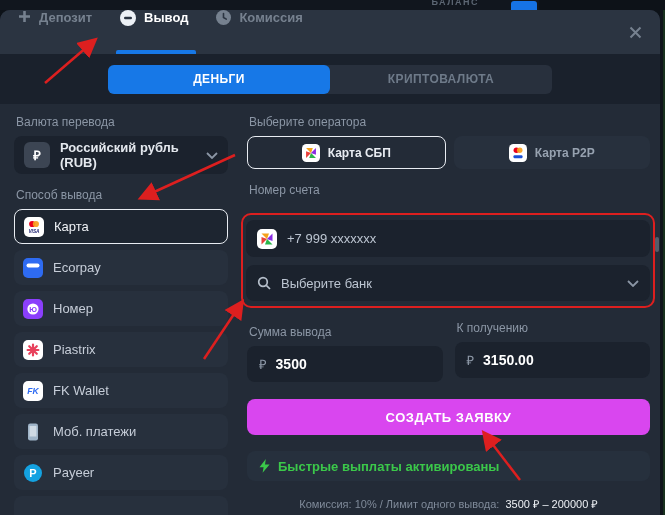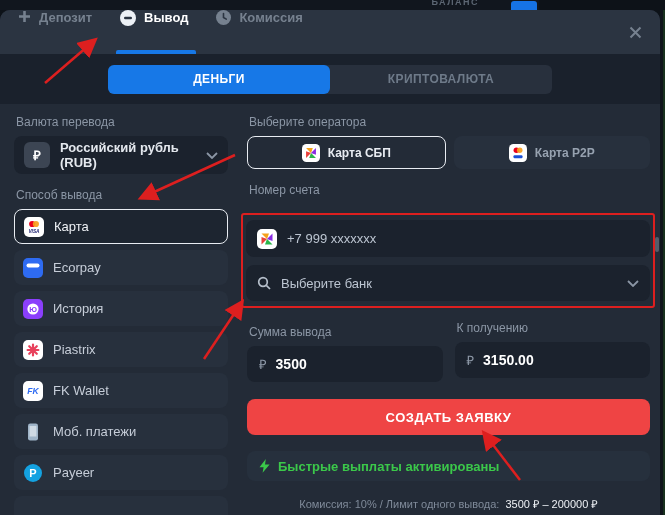--- a/index.html
+++ b/index.html
@@ -50,39 +50,39 @@
   .method-item.selected { background:#1d2530; border:1.5px solid #e8ecf2; color:#eef1f5; }
   .method-item.partial { height:35px; margin-bottom:0; }
   .icon20 { width:20px; height:20px; flex:none; display:block; }
 
   .op-row { display:flex; gap:8px; }
   .op-btn { flex:1; height:33px; border-radius:8px; background:#27303d; display:flex; align-items:center;
             justify-content:center; gap:8px; color:#97a2b0; font-size:12px; font-weight:bold; cursor:pointer; }
   .op-btn.selected { background:transparent; border:1.5px solid #e8ecf2; color:#e8ecf2; }
   .icon18 { width:18px; height:18px; flex:none; display:block; }
 
-  .red-box { border:2px solid #dd1f1f; border-radius:3px; padding:5px 3px; margin:16px -5px 0 -6px; }
+  .red-box { border:2px solid #dd1f1f; border-radius:10px; padding:5px 3px; margin:16px -5px 0 -6px; }
   .input-row { height:37px; background:#1b222d; border-radius:8px; display:flex; align-items:center;
                padding:0 11px; gap:10px; }
   .input-row.phone { margin-bottom:8px; }
   .input-row.bank { height:36px; cursor:pointer; }
   input.ghost { background:transparent; border:none; outline:none; color:#bcc5d1; font-size:13px; flex:1;
                 font-family:inherit; }
   input.ghost::placeholder { color:#bcc5d1; opacity:1; }
   .bank-text { color:#bcc5d1; font-size:13px; flex:1; }
 
   .amt-grid { display:flex; gap:12px; }
   .amt-col { flex:1; }
   .amt-input { height:36px; background:#1b222d; border-radius:8px; display:flex; align-items:center;
                padding:0 12px; gap:9px; }
   .rub-sign { color:#8e99a8; font-size:13px; }
   input.amt-value { background:transparent; border:none; outline:none; color:#ffffff; font-size:14px;
                     font-weight:bold; flex:1; width:50px; font-family:inherit; }
 
-  .submit-btn { margin-top:17px; height:36px; width:100%; background:#ef4444; border:none; border-radius:8px;
+  .submit-btn { margin-top:17px; height:36px; width:100%; background:#d946ef; border:none; border-radius:8px;
                 color:#fff; font-weight:bold; font-size:13px; letter-spacing:.5px; cursor:pointer;
                 font-family:inherit; }
 
   .fast-banner { margin-top:16px; height:30px; background:#26303d; border-radius:8px; display:flex;
                  align-items:center; padding:0 12px; gap:8px; }
   .fast-text { color:#3bc84a; font-size:13px; font-weight:bold; }
 
   .commission { margin-top:15px; text-align:center; font-size:11px; color:#7f8a99; }
   .commission b { color:#eef1f5; font-weight:normal; margin-left:3px; }
 
@@ -169,21 +169,21 @@
         </svg>
         <span>Ecorpay</span>
       </div>
 
       <div class="method-item">
         <svg class="icon20" viewBox="0 0 20 20">
           <rect width="20" height="20" rx="5" fill="#8b3ffc"></rect>
           <circle cx="10" cy="10" r="5.6" fill="#ffffff"></circle>
           <text x="10" y="12.8" font-size="7.5" font-weight="bold" fill="#8b3ffc" text-anchor="middle">Ю</text>
         </svg>
-        <span>История</span>
+        <span>Номер</span>
       </div>
 
       <div class="method-item">
         <svg class="icon20" viewBox="0 0 20 20">
           <rect width="20" height="20" rx="5" fill="#ffffff"></rect>
           <g stroke="#e8415c" stroke-width="2.2" stroke-linecap="round">
             <path d="M10 4.6v10.8M4.6 10h10.8M6.2 6.2l7.6 7.6M13.8 6.2l-7.6 7.6"></path>
           </g>
         </svg>
         <span>Piastrix</span>

